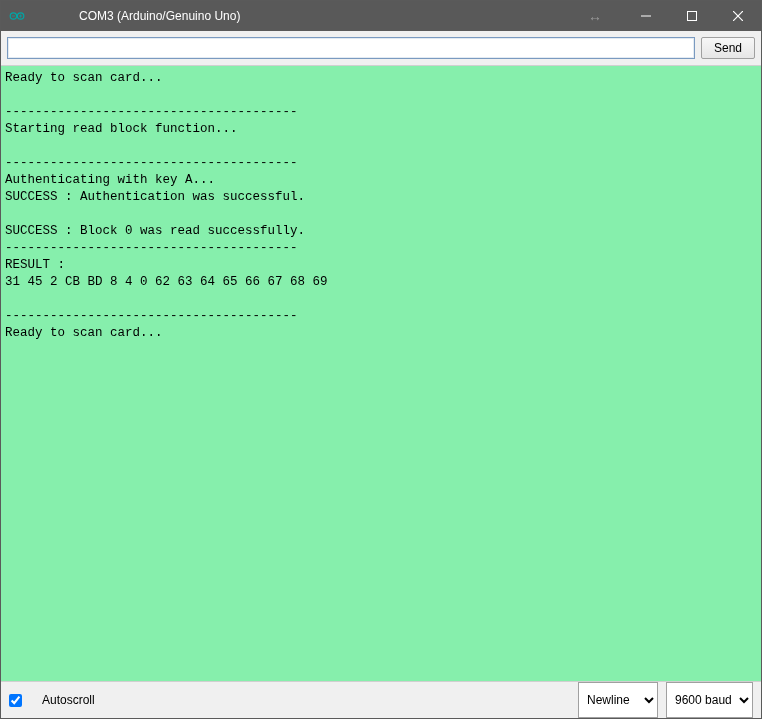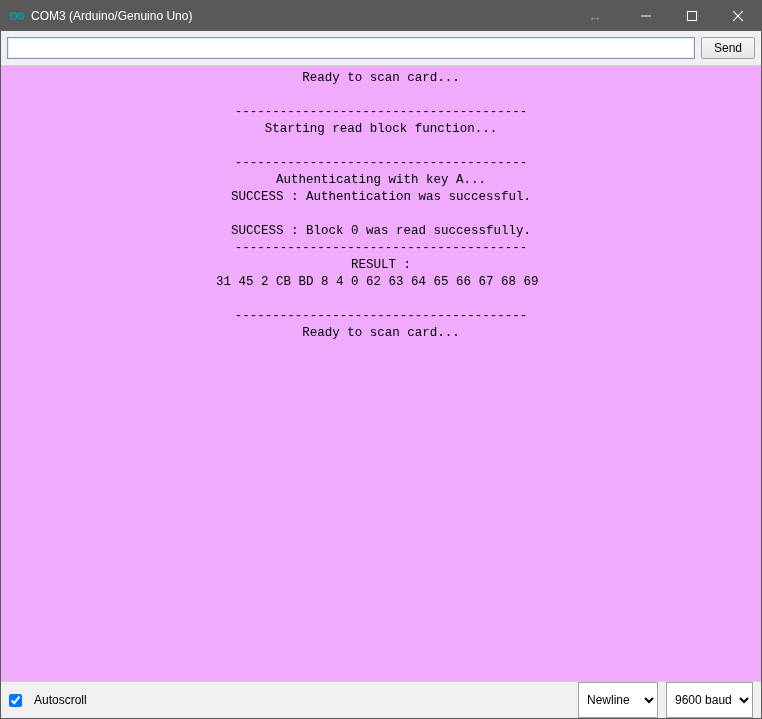--- a/index.html
+++ b/index.html
@@ -30,20 +30,21 @@
     width: 16px;
     height: 16px;
     margin: 0 6px 0 8px;
     display: flex;
     align-items: center;
     justify-content: center;
   }
   .titlebar .title {
     flex: 0 0 auto;
     white-space: nowrap;
+    margin-left: 48px;
   }
   .titlebar .spacer {
     flex: 1;
   }
   .titlebar .drag-icon {
     width: 16px;
     color: #999;
     font-size: 14px;
     text-align: center;
     margin-right: 20px;
@@ -82,26 +83,25 @@
     font-size: 12px;
     font-family: inherit;
     background: linear-gradient(#f7f7f7,#e6e6e6);
     border: 1px solid #a0a0a0;
     border-radius: 2px;
     padding: 0 12px;
     color: #000;
   }
   .output-area {
     flex: 1;
-    background: #f0abfc;
+    background: #86efac;
     border-top: 1px solid #d0d0d0;
     border-bottom: 1px solid #d0d0d0;
     padding: 4px 4px;
     overflow: auto;
-    text-align: center;
   }
   .output-text {
     font-family: "Courier New", monospace;
     font-size: 12.5px;
     line-height: 17px;
     white-space: pre;
     color: #000;
     margin: 0;
   }
   .statusbar {
@@ -110,21 +110,21 @@
     display: flex;
     align-items: center;
     padding: 0 8px;
     font-size: 12px;
     gap: 8px;
   }
   .statusbar .spacer { flex:1; }
   .checkbox-wrap {
     display: flex;
     align-items: center;
-    gap: 12px;
+    gap: 20px;
   }
   .checkbox-wrap input {
     width: 13px;
     height: 13px;
     margin:0;
   }
   select.combo {
     height: 36px;
     font-size: 12px;
     font-family: inherit;

